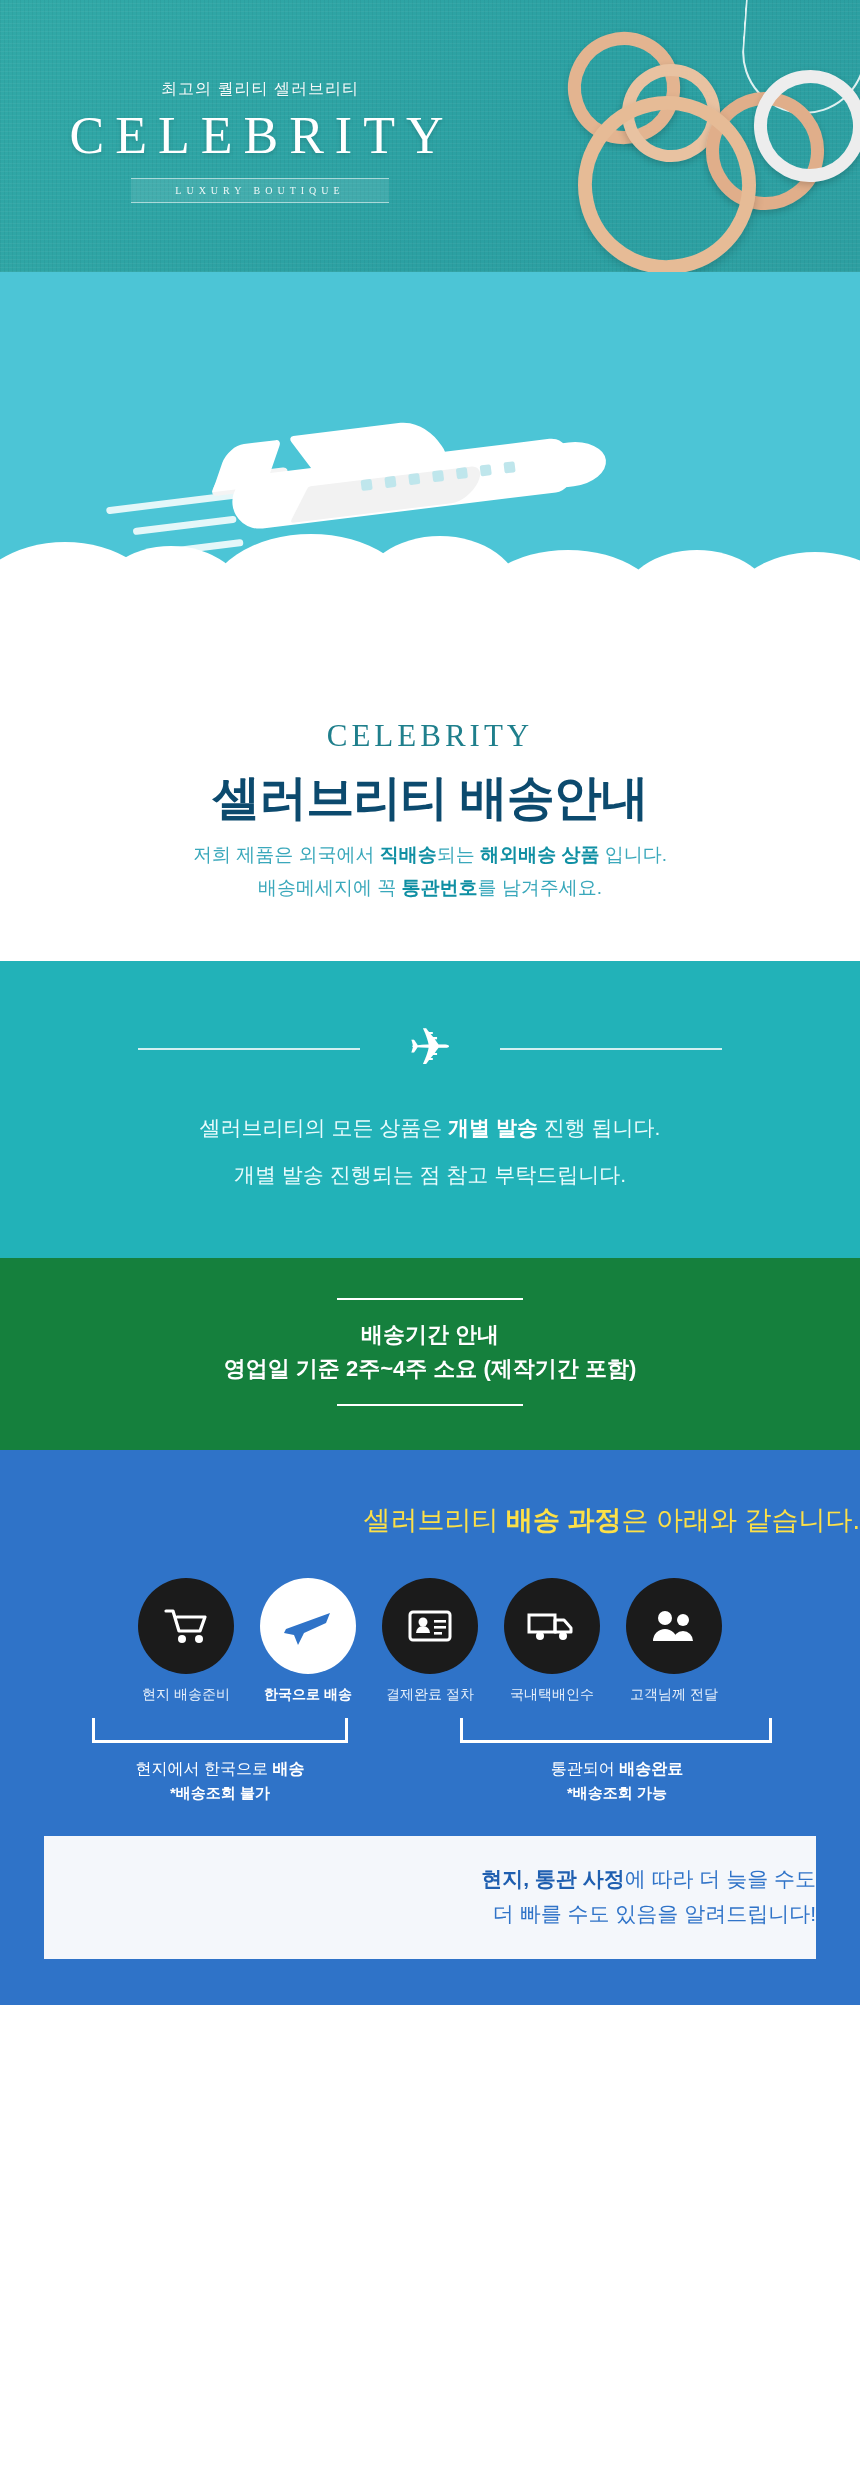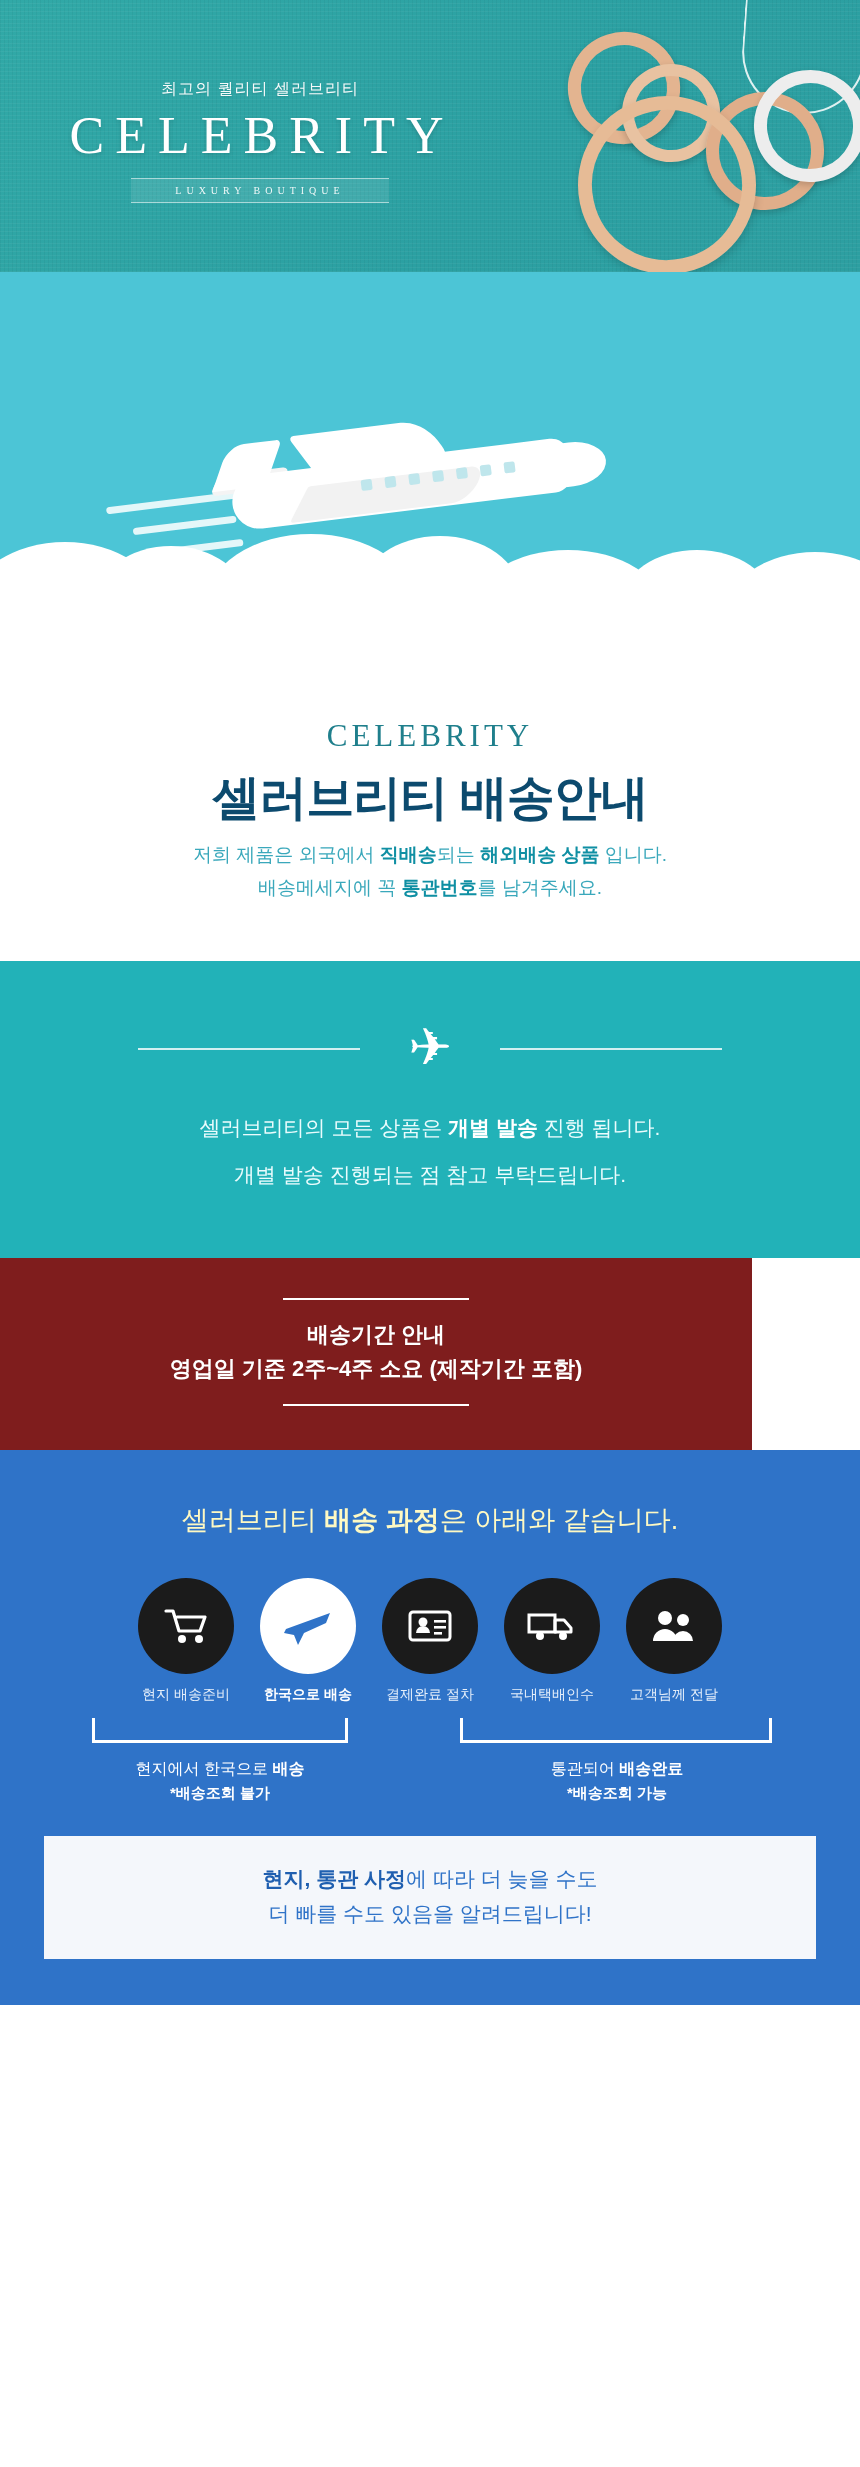--- a/index.html
+++ b/index.html
@@ -279,22 +279,22 @@
     font-size: 21px;
     color: #eafcfd;
     line-height: 1.6;
   }
   .teal p:last-child { margin-bottom: 0; }
   .teal b { color: #ffffff; font-weight: bold; }
 
   
   .period {
     position: relative;
-    width: 752px;
-    background: #7f1d1d;
+    width: 860px;
+    background: #15803d;
     text-align: center;
     padding: 40px 0 44px;
     box-sizing: border-box;
   }
   .period .rule {
     width: 186px;
     height: 2px;
     background: #ffffff;
     margin: 0 auto 18px;
   }
@@ -311,22 +311,23 @@
   .process {
     position: relative;
     width: 860px;
     background: #2f73c8;
     padding: 52px 0 46px;
     box-sizing: border-box;
     text-align: center;
   }
   .process-title {
     font-size: 27px;
-    color: #fef9c3;
+    color: #fde047;
     margin-bottom: 40px;
+    text-align: right;
   }
   .process-title b { font-weight: bold; }
   .steps {
     display: flex;
     justify-content: center;
     gap: 16px;
     padding: 0 36px;
     box-sizing: border-box;
   }
   .step {
@@ -393,21 +394,21 @@
   .note.two { left: 425px; width: 312px; }
   .note b { font-weight: bold; }
   .note .small { font-size: 15px; font-weight: bold; }
 
   
   .notice {
     width: 772px;
     margin: 18px auto 0;
     background: #f4f7fb;
     padding: 26px 0 28px;
-    text-align: center;
+    text-align: right;
     box-sizing: border-box;
   }
   .notice-line {
     font-size: 21px;
     color: #2f73c8;
     line-height: 1.65;
   }
   .notice-line b { font-weight: bold; color: #1f5fb0; }
 </style>
 </head>

